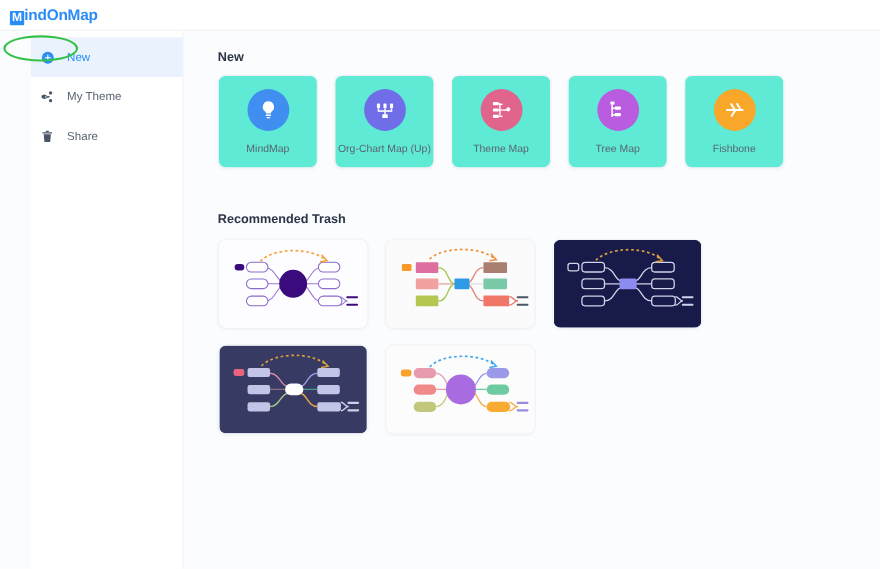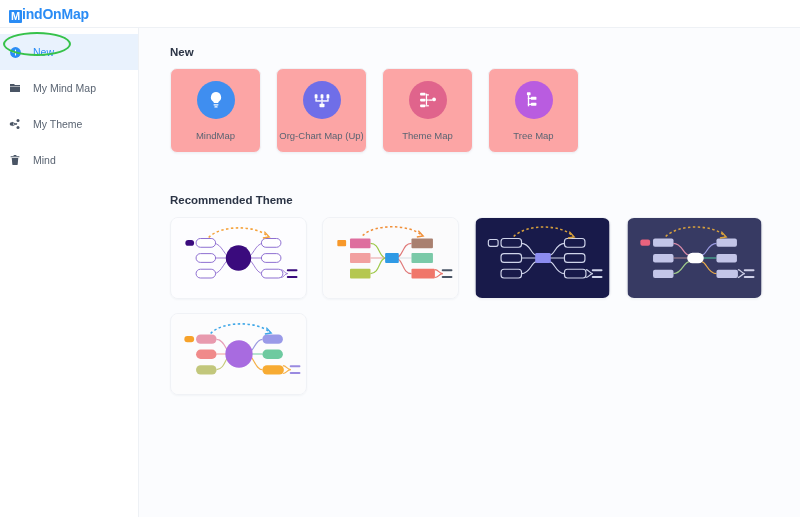--- a/index.html
+++ b/index.html
@@ -48,20 +48,21 @@
     margin-right: 0px;
     position: relative;
     top: 1px;
   }
 
   
   .body {
     flex: 1 1 auto;
     display: flex;
     min-height: 0;
+    padding-left: 28px;
   }
 
   
   .sidebar {
     width: 139px;
     flex: 0 0 139px;
     background: #ffffff;
     border-right: 1px solid #eef1f5;
     padding-top: 6px;
   }
@@ -116,21 +117,21 @@
   }
   .section-title.theme { margin-top: 26px; margin-bottom: 11px; }
 
   .card-grid {
     display: flex;
     flex-wrap: wrap;
     gap: 0px;
   }
   .card {
     width: 91px; height: 85px;
-    background: #fca5a5;
+    background: #5eead4;
     border: 1px solid #f0f2f6;
     border-radius: 7px;
     margin-right: 15px;
     margin-bottom: 15px;
     display: flex;
     flex-direction: column;
     align-items: center;
     justify-content: center;
     cursor: pointer;
     box-shadow: 0 1px 2px rgba(20,40,80,0.035);
@@ -186,29 +187,20 @@
         <span class="nav-ico">
           <svg width="13" height="13" viewBox="0 0 24 24">
               <circle cx="12" cy="12" r="10" fill="#2a8cf5"></circle>
               <rect x="11" y="6.5" width="2" height="11" fill="#fff" rx="1"></rect>
               <rect x="6.5" y="11" width="11" height="2" fill="#fff" rx="1"></rect>
             </svg>
         </span>
         <span class="nav-label">New</span>
       </div>
 
-      <div class="nav-item">
-        <span class="nav-ico">
-          <svg width="12" height="12" viewBox="0 0 24 24" fill="#4a5565">
-              <path d="M2 4h8l2 2.2h10V8H2V4z"></path>
-              <path d="M2 9h20v10a1 1 0 0 1-1 1H3a1 1 0 0 1-1-1V9z"></path>
-            </svg>
-        </span>
-        <span class="nav-label">My Mind Map</span>
-      </div>
 
       <div class="nav-item">
         <span class="nav-ico">
           <svg width="12" height="12" viewBox="0 0 24 24" fill="#4a5565">
               <circle cx="18" cy="5" r="3"></circle>
               <circle cx="18" cy="19" r="3"></circle>
               <circle cx="5" cy="12" r="3.6"></circle>
               <rect x="6" y="7.4" width="11" height="1.8" transform="rotate(26 6 7.4)"></rect>
               <rect x="6" y="14.8" width="11" height="1.8" transform="rotate(-26 6 14.8)"></rect>
             </svg>
@@ -217,21 +209,21 @@
       </div>
 
       <div class="nav-item">
         <span class="nav-ico">
           <svg width="12" height="12" viewBox="0 0 24 24" fill="#4a5565">
               <rect x="3" y="4.5" width="18" height="2.2" rx="1"></rect>
               <rect x="9" y="1.8" width="6" height="2" rx="1"></rect>
               <path d="M5.5 8h13l-1.1 13.2a1 1 0 0 1-1 .8H7.6a1 1 0 0 1-1-.8L5.5 8z"></path>
             </svg>
         </span>
-        <span class="nav-label">Mind</span>
+        <span class="nav-label">Share</span>
       </div>
 
       <div class="annot-ellipse"></div>
     </div>
 
     <div class="main">
 
       <div class="section-title">New</div>
 
       <div class="card-grid">
@@ -290,24 +282,35 @@
                 <rect x="4.6" y="6.2" width="1.6" height="13.4"></rect>
                 <rect x="4.6" y="9.3" width="4" height="1.6"></rect>
                 <rect x="8.3" y="8.2" width="6.6" height="3.6" rx="0.8"></rect>
                 <rect x="4.6" y="16.5" width="4" height="1.6"></rect>
                 <rect x="8.3" y="15.3" width="6.6" height="3.6" rx="0.8"></rect>
               </svg>
           </div>
           <div class="card-label">Tree Map</div>
         </div>
 
+        <div class="card">
+          <div class="card-ico" style="background:#f9a72b">
+            <svg width="20" height="20" viewBox="0 0 24 24" fill="none" stroke="#fff" stroke-width="2.2" stroke-linecap="round">
+                <path d="M3.5 12h17"></path>
+                <path d="M8 5.5L12.2 12"></path>
+                <path d="M8.5 18.5L12.8 12"></path>
+                <path d="M14.5 5.5L18.7 12"></path>
+              </svg>
+          </div>
+          <div class="card-label">Fishbone</div>
+        </div>
 
       </div>
 
-      <div class="section-title theme">Recommended Theme</div>
+      <div class="section-title theme">Recommended Trash</div>
 
       <div class="theme-grid">
 
         <div class="theme-card">
           <svg viewBox="0 0 137 82">
             <rect width="137" height="82" fill="#fdfdff"></rect>
             <g fill="none" stroke="#9b7ad4" stroke-width="1">
               <path d="M43 26C52 26 54 41 62 41"></path>
               <path d="M43 41H62"></path>
               <path d="M43 57C52 57 54 41 62 41"></path>

